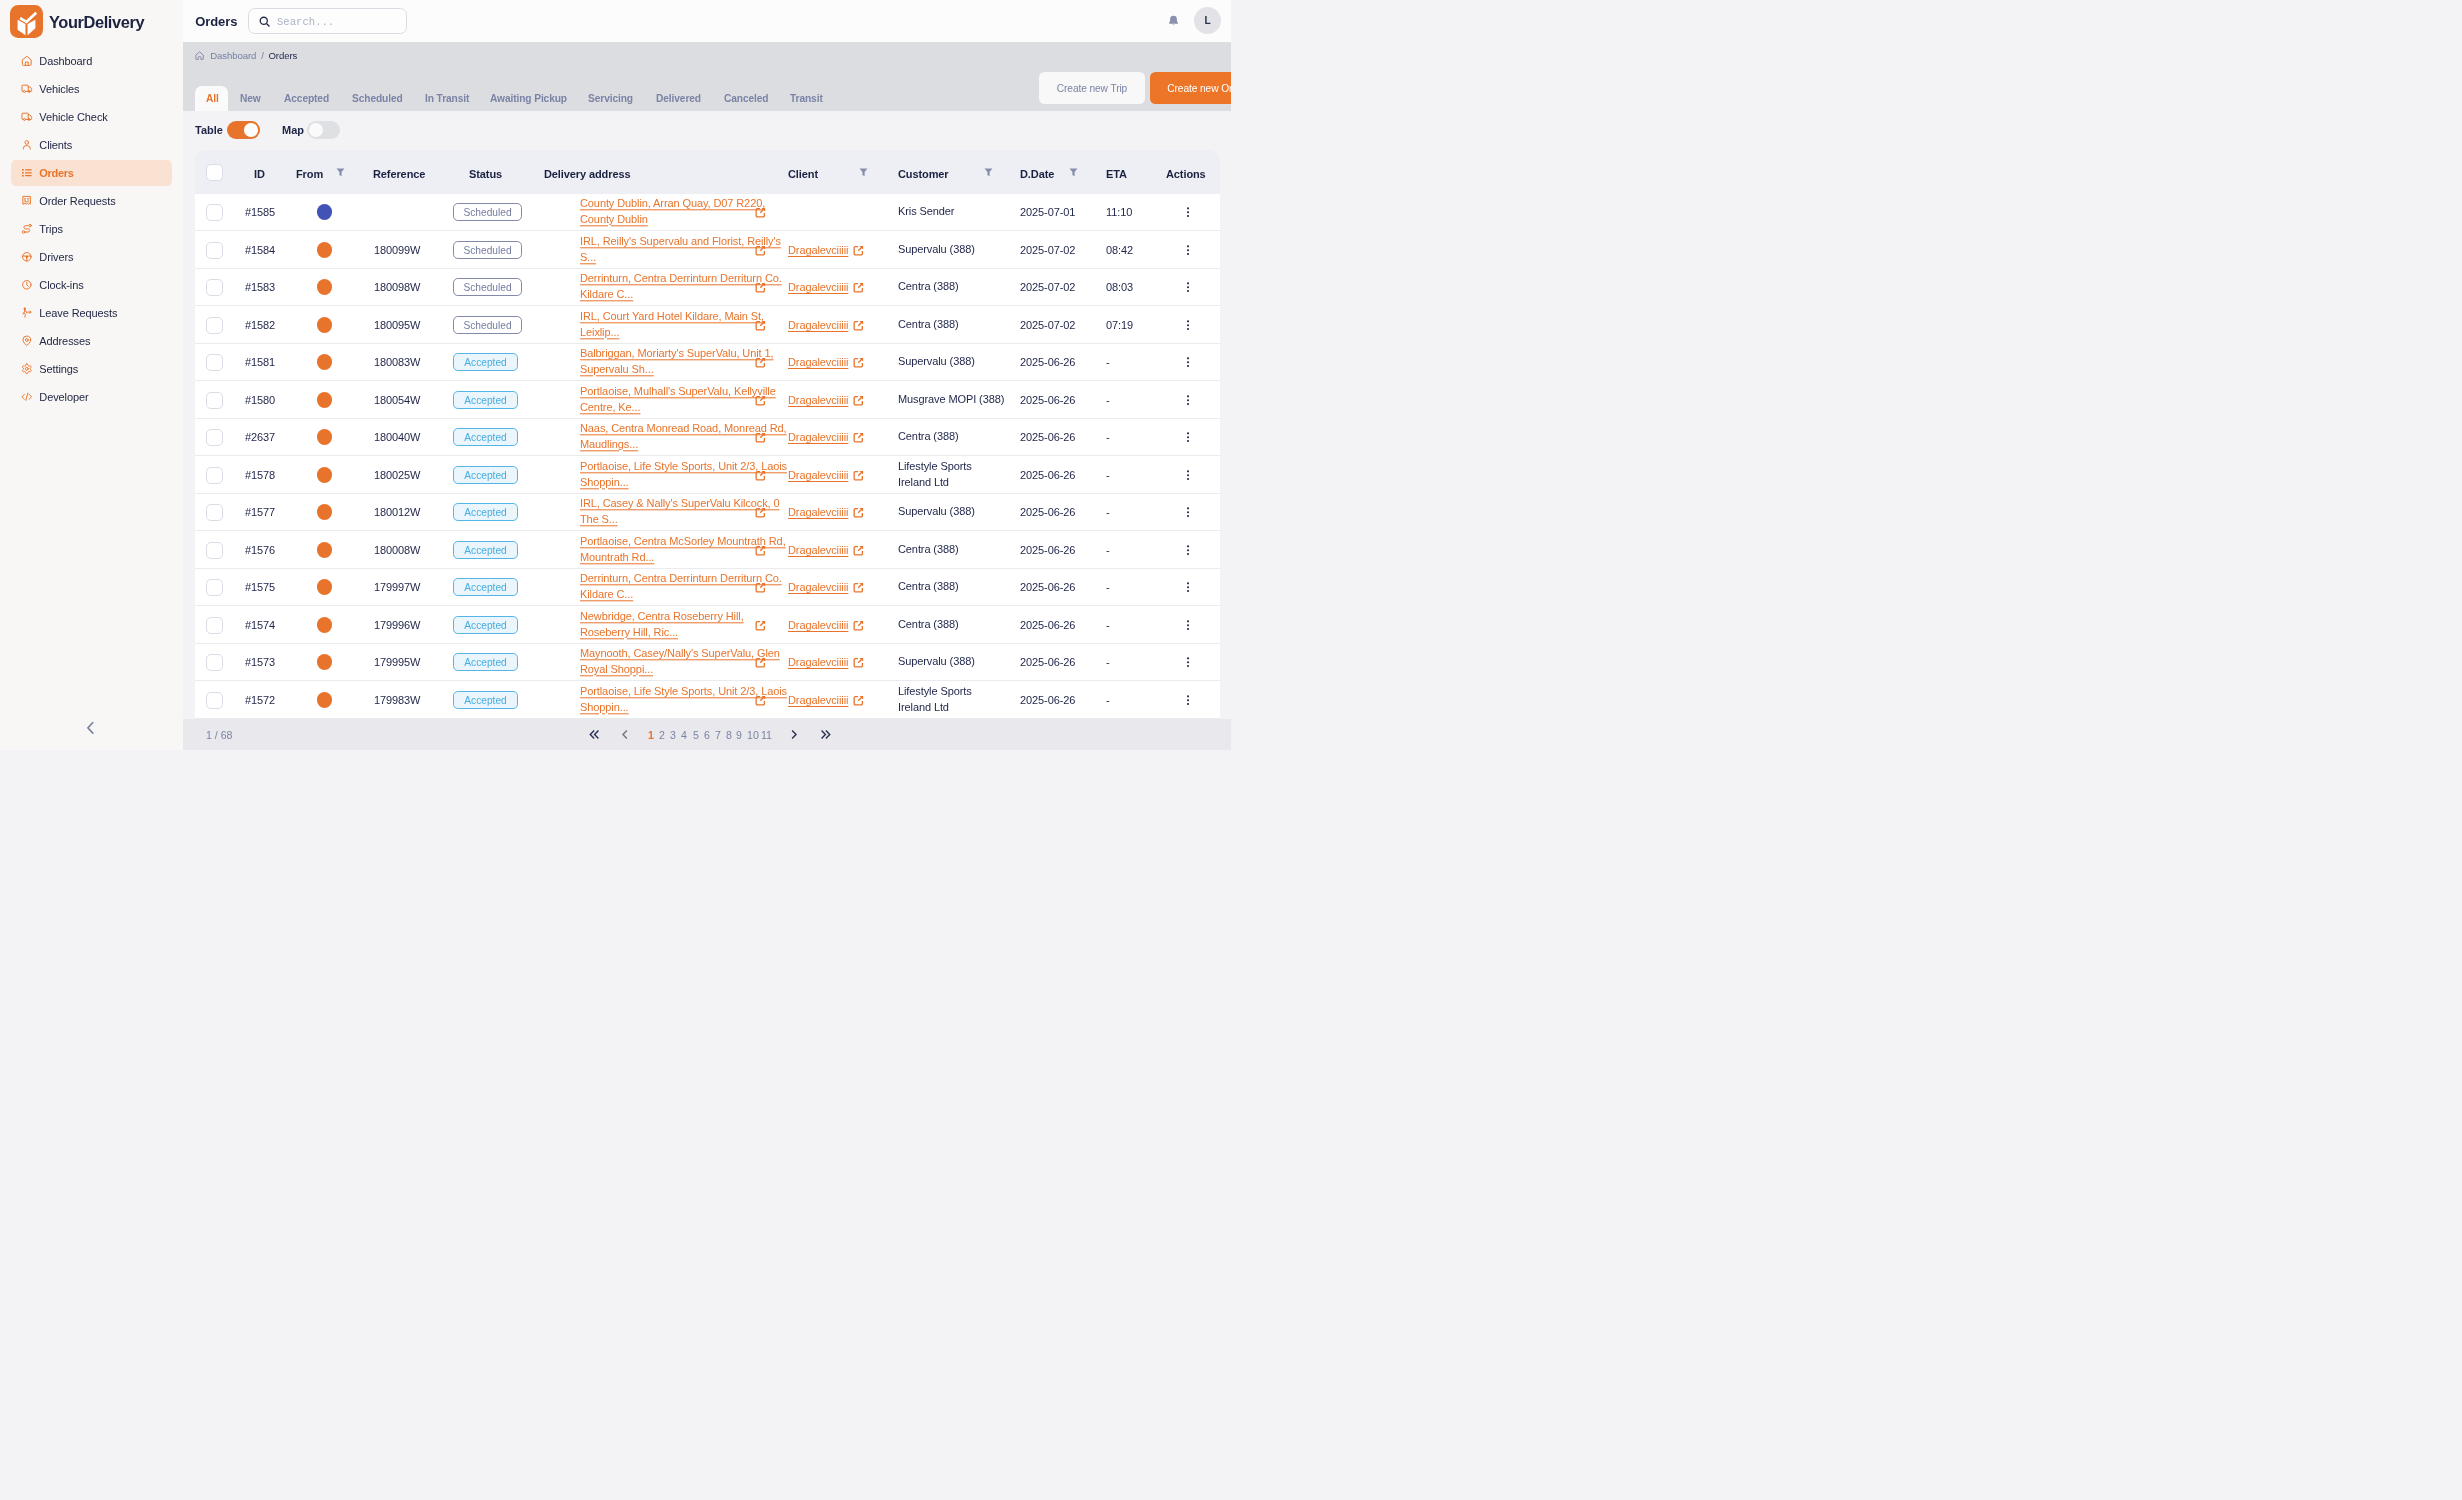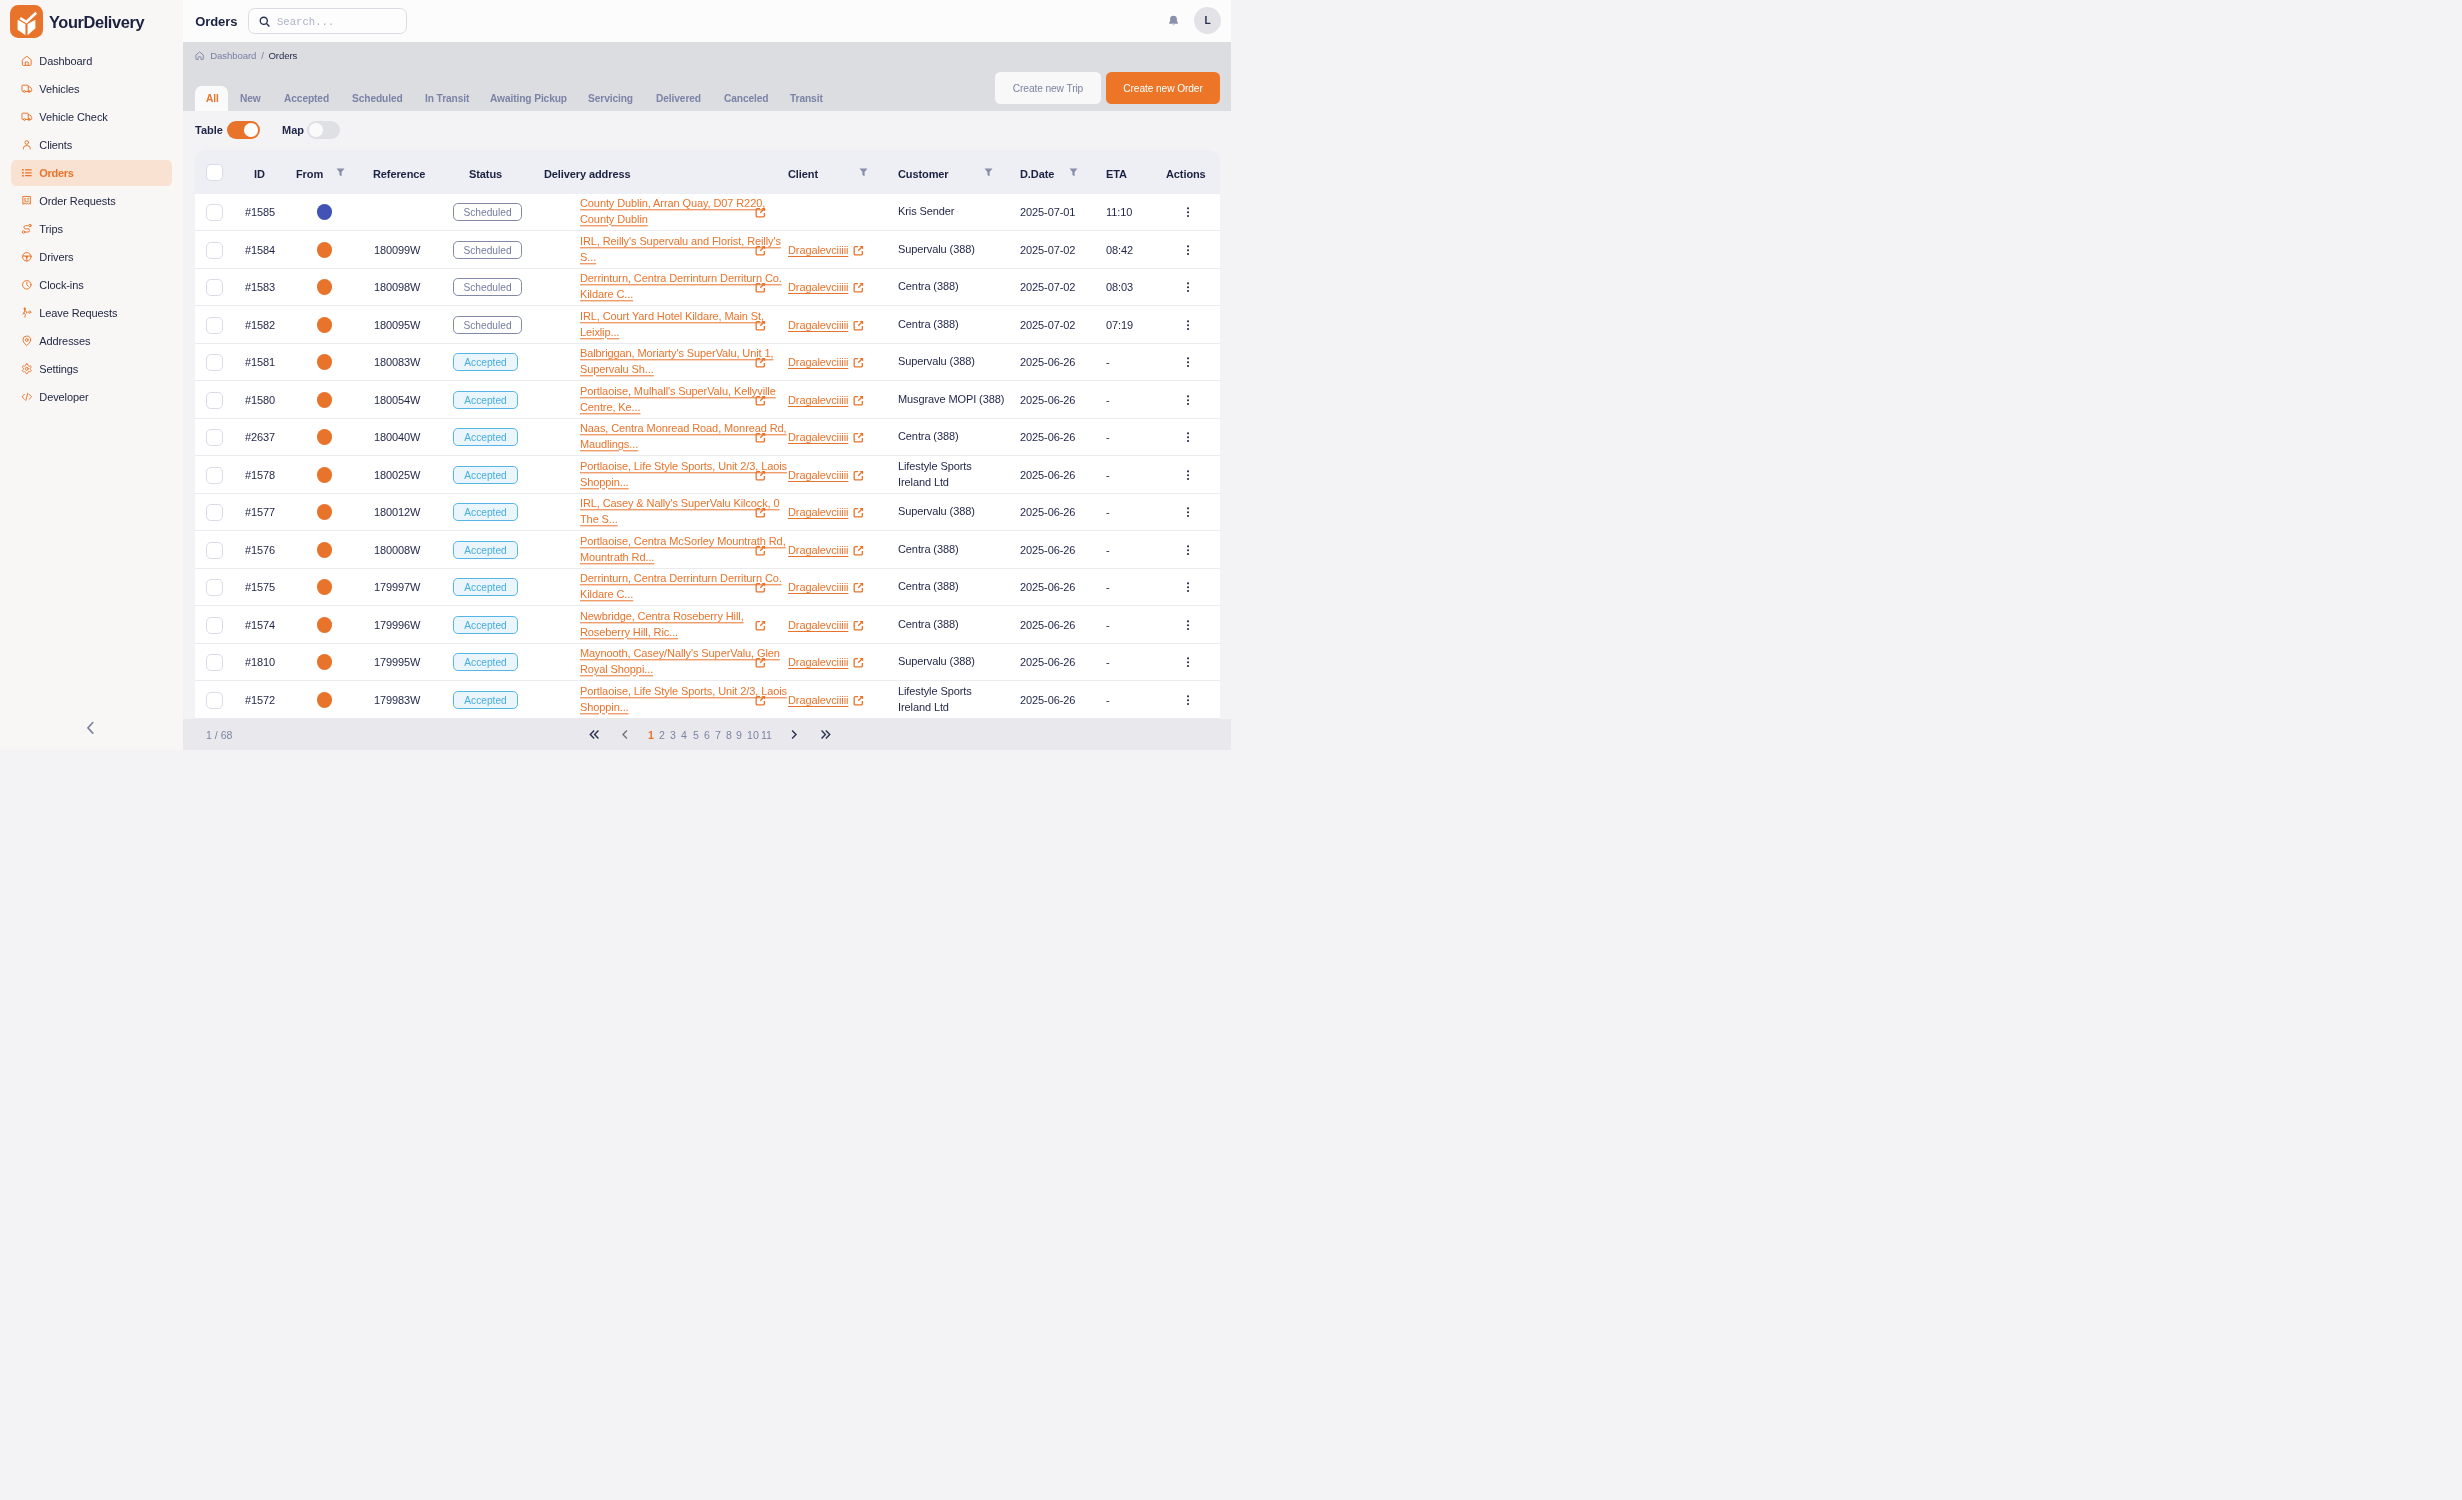--- a/index.html
+++ b/index.html
@@ -30,21 +30,21 @@
 .band { position:absolute; left:183px; top:42px; width:1048px; height:69px; background:#DCDDE1; }
 .bc { position:absolute; left:12.3px; top:7.9px; height:11.6px; display:flex; align-items:center; font-size:9.6px; letter-spacing:-0.1px; }
 .bc svg { width:9.2px; height:9.2px; margin-right:5.8px; }
 .bc .g { color:#7780A3; }
 .bc .sl { color:#7780A3; margin:0 4.8px; }
 .bc .b { color:#272E4E; }
 .tabs { position:absolute; left:0; top:0; width:100%; height:69px;margin-top:6px; }
 .tabbox { position:absolute; left:12px; top:38px; width:33px; height:31px; background:#FAFAFA; border-radius:6.8px 6.8px 0 0; }
 .tabt { position:absolute; top:45px; font-size:10.2px; font-weight:bold; color:#7B83A6; letter-spacing:-0.1px; }
 .tabt.on { color:#E8742C; }
-.btn { position:absolute; top:30px; height:32px; border-radius:5.5px; font-size:10.2px; letter-spacing:-0.1px; display:flex; align-items:center; justify-content:center; }
+.btn { position:absolute; top:30px; height:32px; border-radius:5.5px; font-size:10.2px; letter-spacing:-0.1px; display:flex; align-items:center; justify-content:center;margin-left:44px; }
 .btn.trip { left:812px; width:106px; background:#F8F8F9; color:#7B83A3; }
 .btn.order { left:923px; width:114px; background:#ED7527; color:#fff; }
 
 
 .content { position:absolute; left:183px; top:111px; width:1048px; height:639px; background:#F3F3F5; }
 .tgl-label { position:absolute; font-size:11px; font-weight:bold; color:#1E2447; top:13px; }
 .switch { position:absolute; top:9.7px; width:33px; height:18.4px; border-radius:9.2px; }
 .switch .knob { position:absolute; top:2.4px; width:13.7px; height:13.7px; border-radius:50%; }
 
 
@@ -597,21 +597,21 @@
 <div class="cell date">2025-06-26</div>
 <div class="cell eta">-</div>
 <svg class="dots" viewBox="0 0 6 24">
           <circle cx="3" cy="6.4" r="1.5" fill="#1E2447"></circle>
           <circle cx="3" cy="12" r="1.5" fill="#1E2447"></circle>
           <circle cx="3" cy="17.6" r="1.5" fill="#1E2447"></circle>
         </svg>
 </div>
 <div class="trow" style="top:494px;height:37px">
 <span class="cb" style="left:11.3px"></span>
-<div class="cell idc">#1810</div>
+<div class="cell idc">#1573</div>
 <span class="dot" style="background:#E8742C"></span>
 <div class="cell ref">179995W</div>
 <div class="badge ba">Accepted</div>
 <div class="cell addr"><a class="lnk">Maynooth, Casey/Nally's SuperValu, Glen<br>Royal Shoppi...</a></div>
 <svg class="ext aext" style="left:560px" viewBox="0 0 16 16">
 <path d="M13.6 8.6v4.1a1.6 1.6 0 0 1-1.6 1.6H3.3a1.6 1.6 0 0 1-1.6-1.6V4a1.6 1.6 0 0 1 1.6-1.6h4.1" fill="none" stroke="#E8742C" stroke-width="1.9"></path>
 <path d="M7.6 8.4 13 3" fill="none" stroke="#E8742C" stroke-width="1.9"></path>
 <path d="M9.4 1.3h5.3v5.3z" fill="#E8742C"></path>
 </svg>
 <div class="cell client"><a class="lnk">Dragalevciiiii</a></div>

